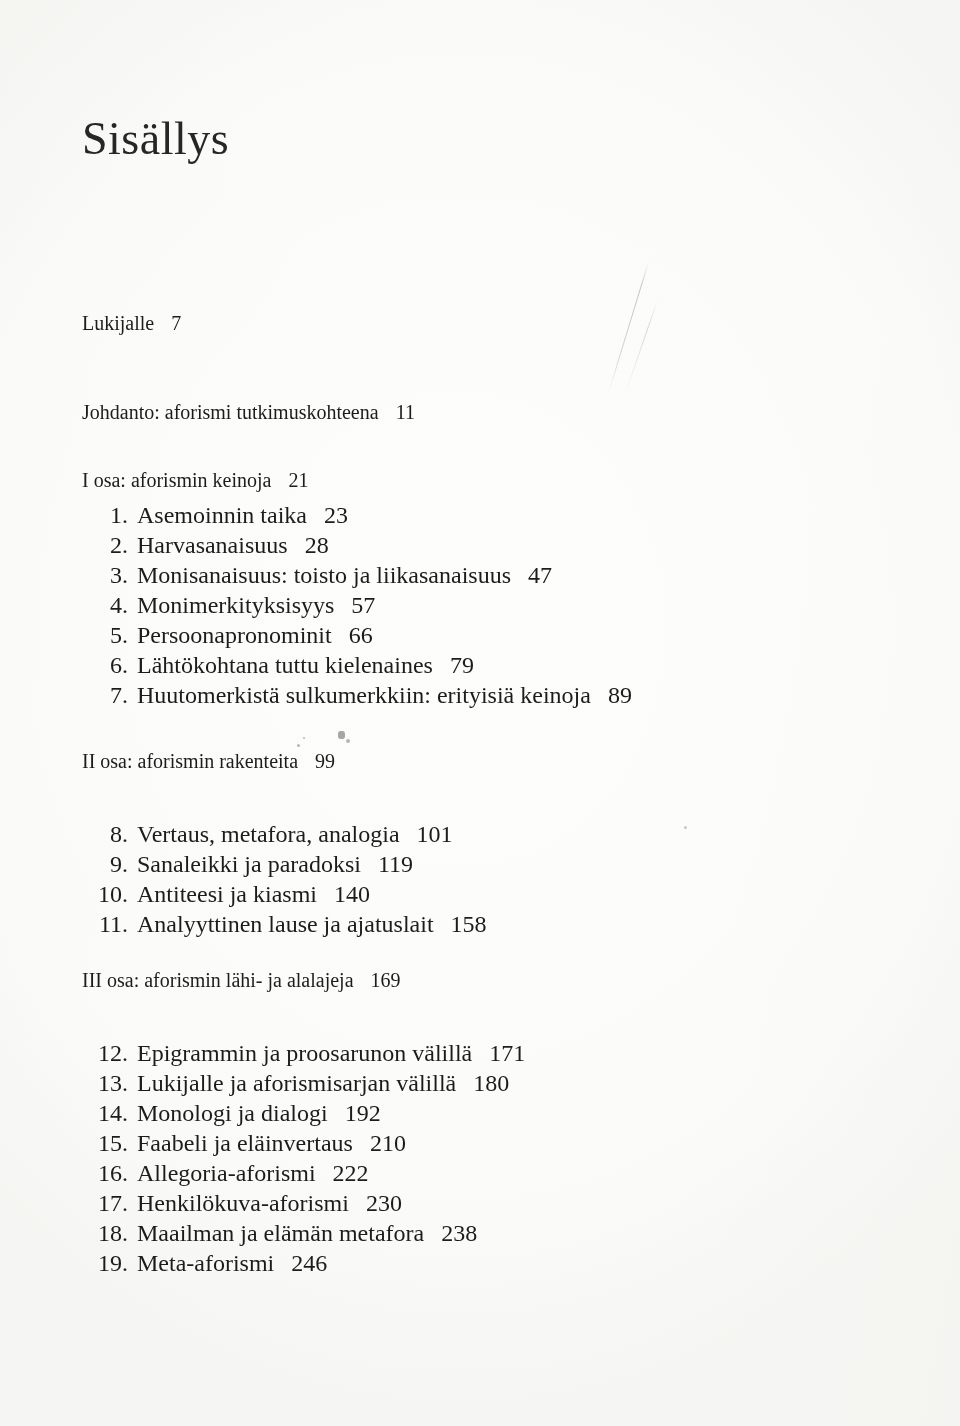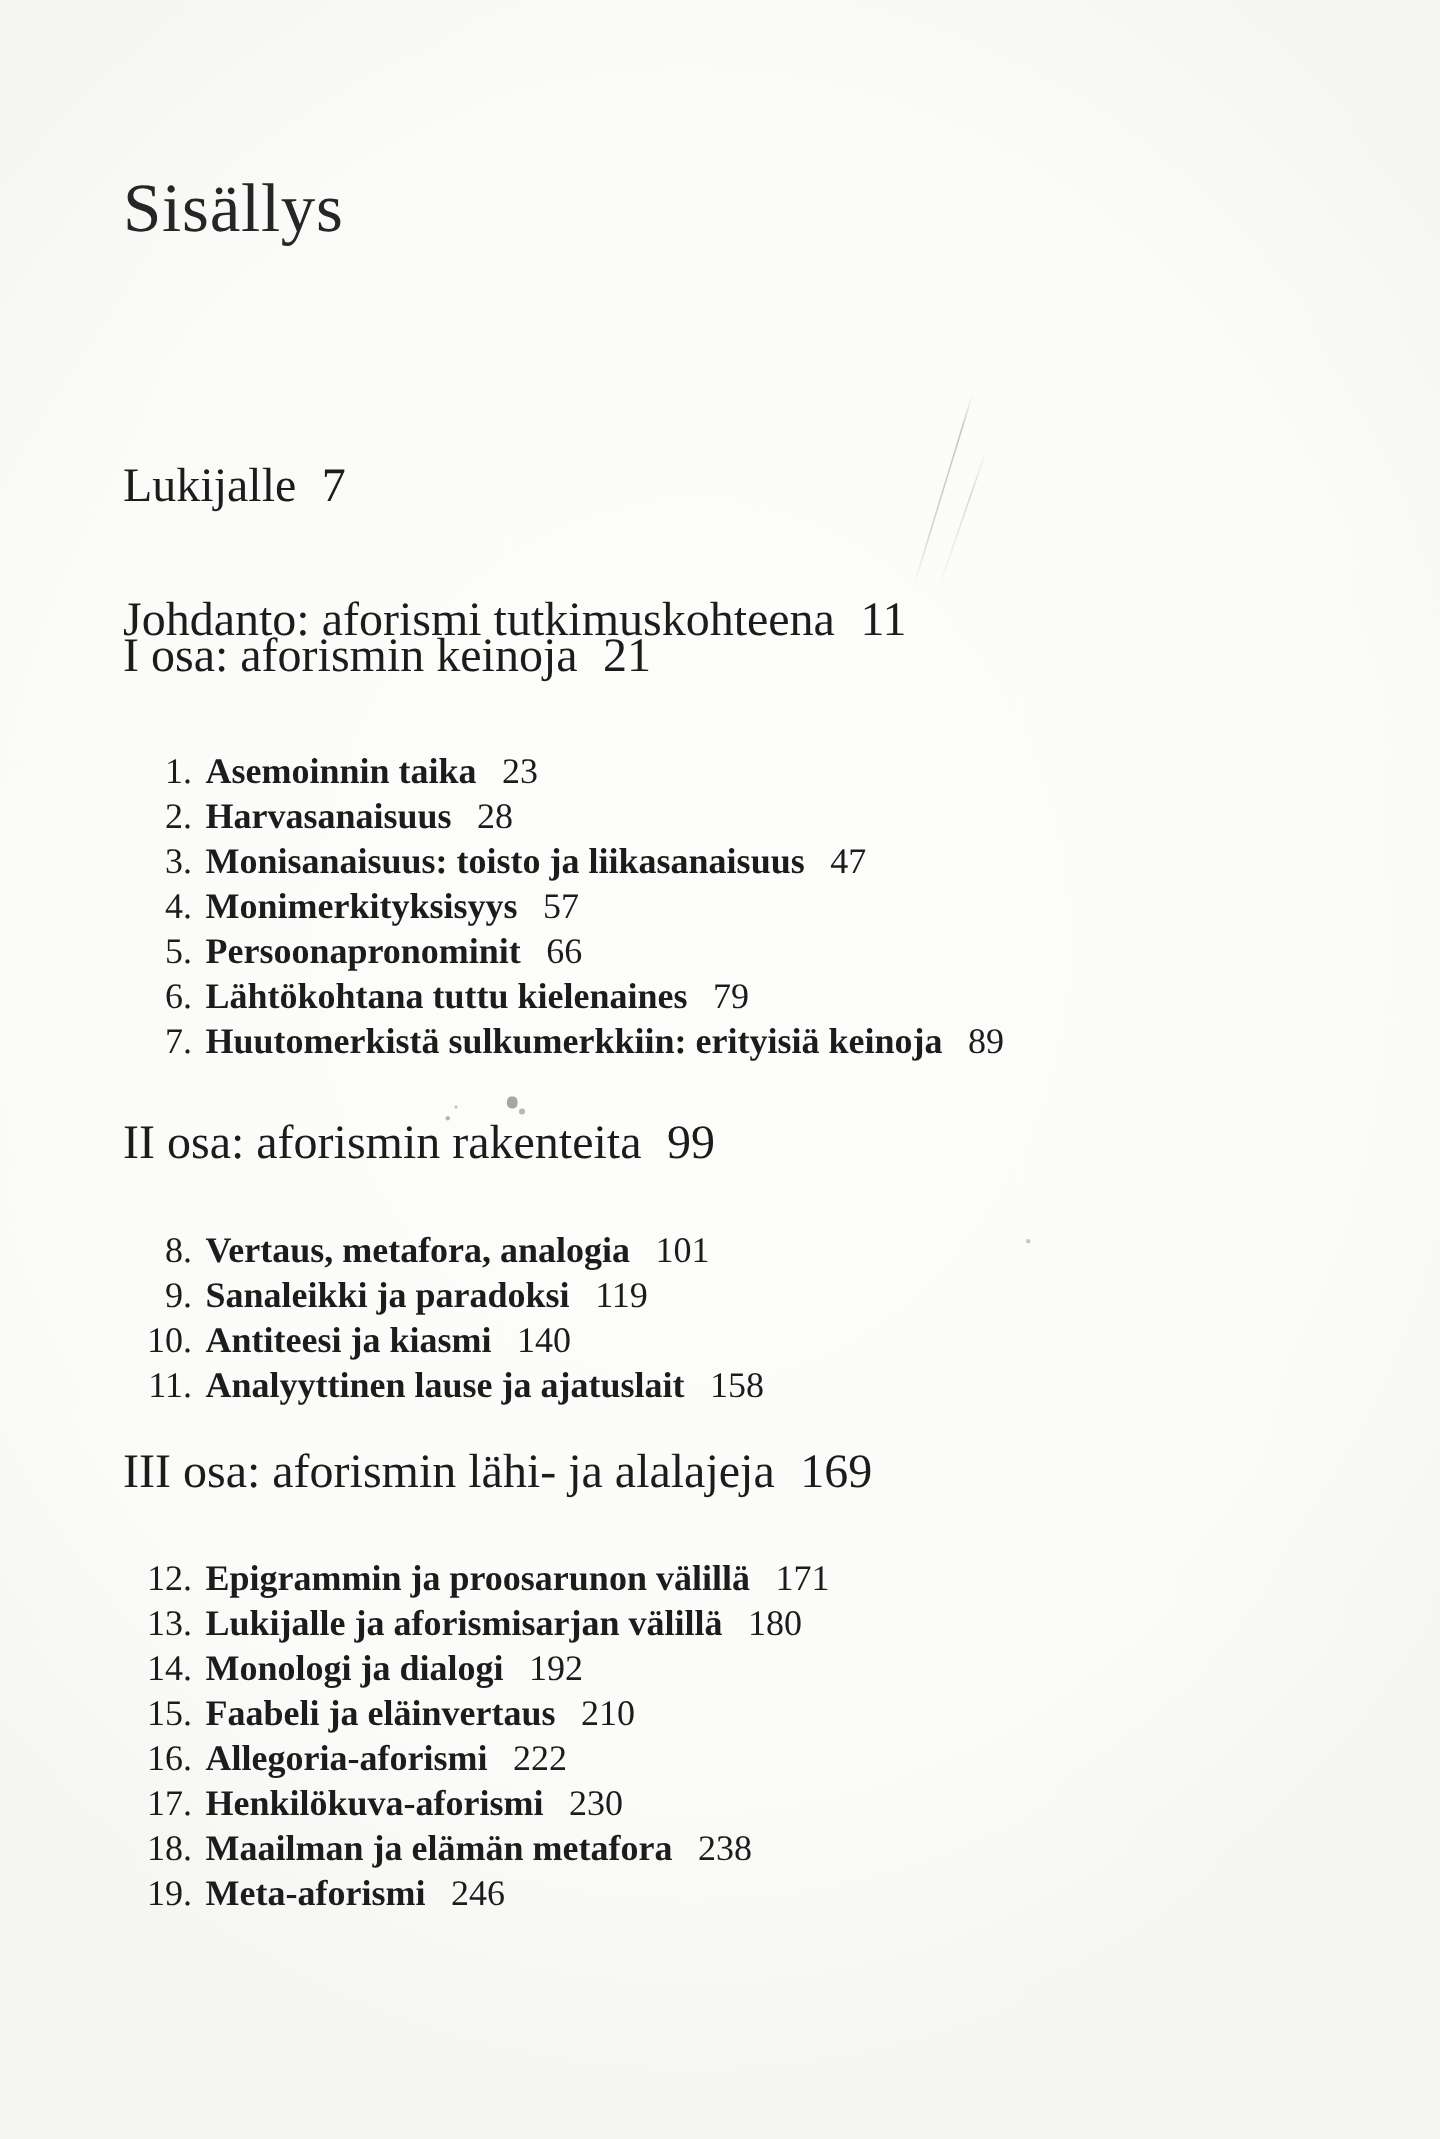--- a/index.html
+++ b/index.html
@@ -76,21 +76,21 @@
     font-size: 46px;
     line-height: 1;
     letter-spacing: 0.5px;
     color: #262626;
     white-space: nowrap;
   }
 
   .part {
     position: absolute;
     left: 82px;
-    font-size: 32px;
+    font-size: 20px;
     line-height: 30px;
     white-space: nowrap;
     color: #1c1c1c;
   }
   .part .pg { margin-left: 17px; }
 
   .group {
     position: absolute;
     left: 82px;
     width: 820px;
@@ -103,21 +103,20 @@
     white-space: nowrap;
     color: #1c1c1c;
   }
   .entry .num {
     width: 46px;
     text-align: right;
     flex: 0 0 46px;
   }
   .entry .label {
     margin-left: 9px;
-    font-weight: bold;
   }
   .entry .pg {
     margin-left: 17px;
   }
 </style>
 </head>
 <body>
 
 <div id="page">
   <div class="crease crease-a"></div>
@@ -134,21 +133,21 @@
   <div class="toc-title">Sisällys</div>
 
   <div class="part" style="top:308px;">
     <span>Lukijalle</span><span class="pg">7</span>
   </div>
 
   <div class="part" style="top:381px;margin-top:16px;">
     <span>Johdanto: aforismi tutkimuskohteena</span><span class="pg">11</span>
   </div>
 
-  <div class="part" style="top:421px;font-family:Liberation Serif, serif;">
+  <div class="part" style="top:465px;font-family:Liberation Serif, serif;">
     <span>I osa: aforismin keinoja</span><span class="pg">21</span>
   </div>
 
   <div class="group" style="top:500px;">
     <div class="entry">
       <span class="num">1.</span>
         <span class="label">Asemoinnin taika</span>
         <span class="pg">23</span>
     </div>
     <div class="entry">

